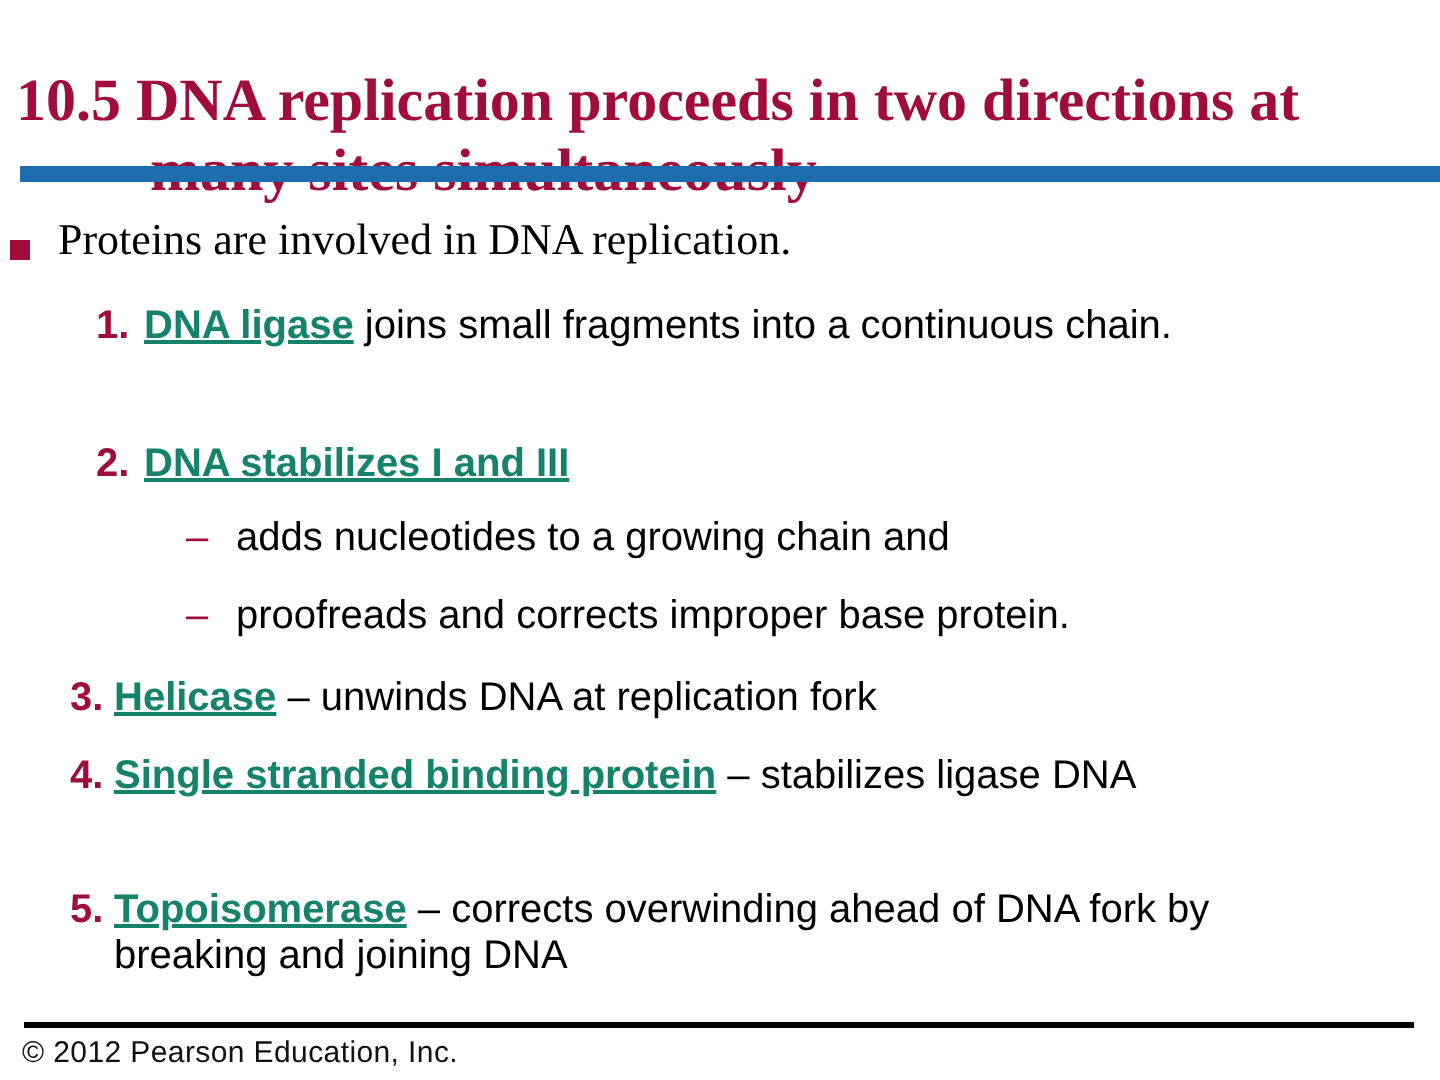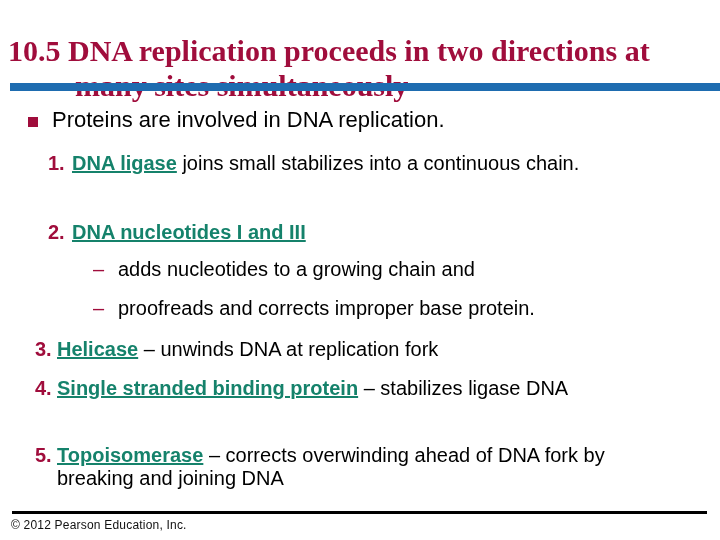--- a/index.html
+++ b/index.html
@@ -31,23 +31,24 @@
   }
   .title-bar{
     position:absolute;
     left:10px;top:83px;
     width:710px;height:8px;
     background:var(--blue);
   }
   
   .lead-row{
     position:absolute;
-    left:28px;top:107px;
+    left:5px;top:107px;
     display:flex;
-    align-items:flex-start;
+    align-items:center;
+    font-family:Liberation Serif, serif;
   }
   .sq-bullet{
     width:10px;height:10px;
     background:var(--red);
     margin-top:10px;
     flex:0 0 auto;
   }
   .lead-text{
     margin-left:14px;
     font-size:22px;
@@ -83,47 +84,47 @@
   
   .footer-rule{
     position:absolute;
     left:12px;top:511px;
     width:695px;height:3px;
     background:#000;
   }
   .copyright{
     position:absolute;
     left:11px;top:518px;
-    font-size:12px;
+    font-size:15px;
     letter-spacing:0.2px;
     color:#111;
   }
 </style>
 </head>
 <body>
 
 <div class="slide">
 
   <h1 class="title">10.5 DNA replication proceeds in two directions at many sites simultaneously</h1>
 
   <div class="title-bar"></div>
 
   <div class="lead-row">
     <span class="sq-bullet"></span>
     <span class="lead-text">Proteins are involved in DNA replication.</span>
   </div>
 
   <div class="item" style="left:48px;top:152px;">
     <span class="num" style="width:24px;">1.</span>
-    <span class="body" style="width:560px;"><span class="kw">DNA ligase</span><span> joins small stabilizes into a continuous chain.</span></span>
+    <span class="body" style="width:560px;"><span class="kw">DNA ligase</span><span> joins small fragments into a continuous chain.</span></span>
   </div>
 
   <div class="item" style="left:48px;top:221px;">
     <span class="num" style="width:24px;">2.</span>
-    <span class="body" style="width:560px;"><span class="kw">DNA nucleotides I and III</span><span></span></span>
+    <span class="body" style="width:560px;"><span class="kw">DNA stabilizes I and III</span><span></span></span>
   </div>
 
   <div class="dash-row" style="left:93px;top:258px;">
     <span class="dash">–</span>
     <span>adds nucleotides to a growing chain and</span>
   </div>
 
   <div class="dash-row" style="left:93px;top:297px;">
     <span class="dash">–</span>
     <span>proofreads and corrects improper base protein.</span>

